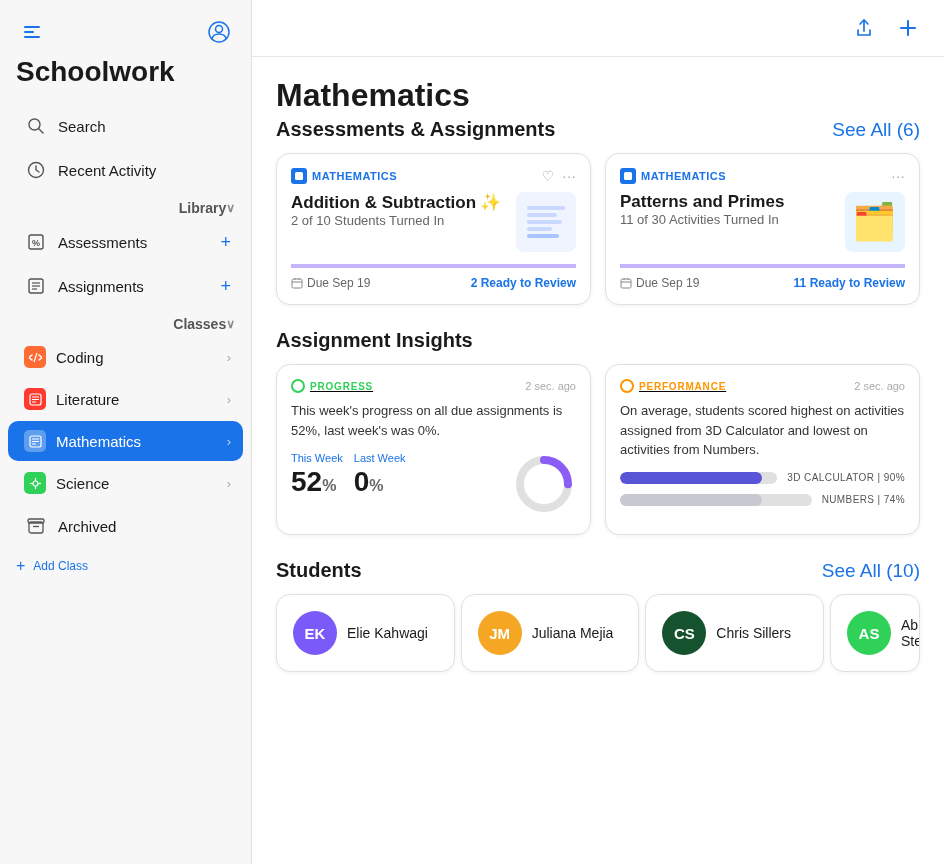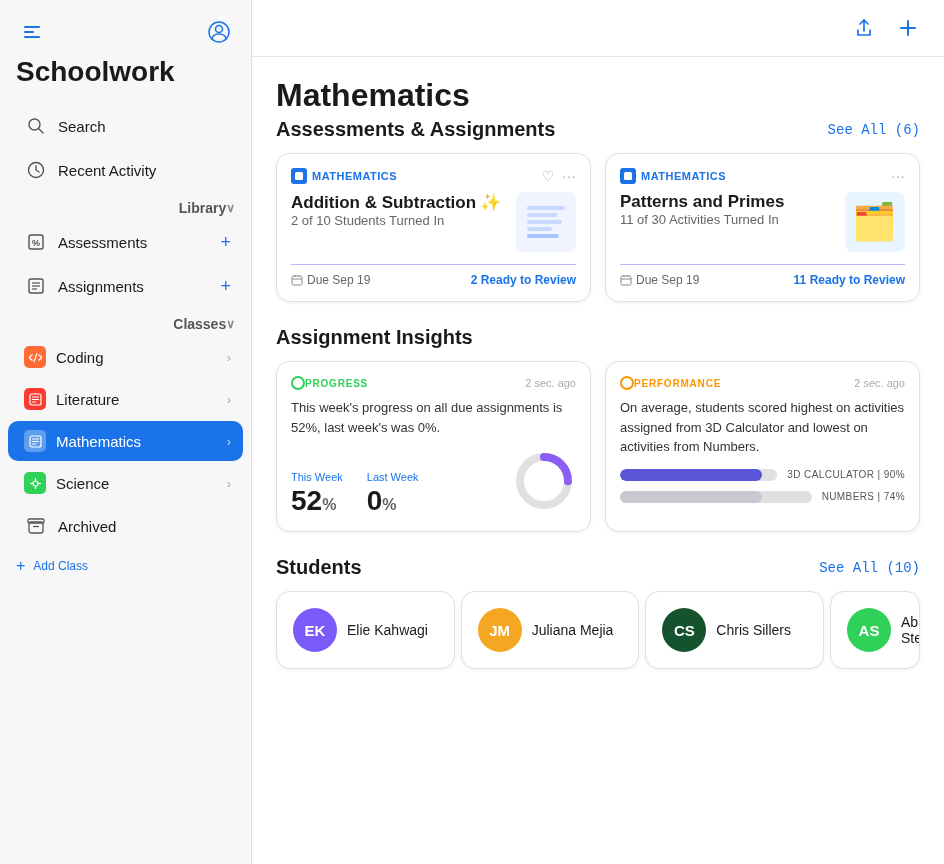--- a/index.html
+++ b/index.html
@@ -153,25 +153,24 @@
       justify-content: space-between;
       align-items: center;
       margin-bottom: 12px;
     }
     .section-title {
       font-size: 20px;
       font-weight: 700;
       color: #1a1a1a;
     }
     .see-all-link {
-      font-size: 14px;
+      font-size: 19px;
       color: #1a73e8;
       cursor: pointer;
       text-decoration: none;
-      font-family: Liberation Mono, monospace;
     }
 
     
     .cards-grid {
       display: grid;
       grid-template-columns: 1fr 1fr;
       gap: 14px;
       margin-bottom: 24px;
     }
     .assignment-card {
@@ -248,21 +247,21 @@
     }
     .thumb-line {
       height: 4px;
       border-radius: 2px;
       background: #c8d8ff;
     }
     .card-footer {
       display: flex;
       justify-content: space-between;
       align-items: center;
-      border-top: 1px solid #c4b5fd;
+      border-top: 4px solid #c4b5fd;
       padding-top: 8px;
       margin-top: 4px;
     }
     .card-due {
       font-size: 12px;
       color: #666;
       display: flex;
       align-items: center;
       gap: 4px;
     }
@@ -288,20 +287,22 @@
     }
     .insight-header {
       display: flex;
       justify-content: space-between;
       align-items: center;
       margin-bottom: 8px;
     }
     .insight-badge {
       display: flex;
       align-items: center;
+      gap: 5px;
+      text-decoration: underline;
     }
     .insight-badge-dot {
       width: 14px;
       height: 14px;
       border-radius: 50%;
       border: 2px solid #30d158;
       display: flex; align-items:center; justify-content:center;
     }
     .insight-badge-dot.perf {
       border-color: #ff9500;
@@ -321,22 +322,22 @@
       color: #aaa;
     }
     .insight-text {
       font-size: 13px;
       color: #333;
       line-height: 1.5;
       margin-bottom: 12px;
     }
     .insight-stats {
       display: flex;
-      align-items: flex-end;
-      gap: 24px;
+      align-items: flex-start;
+      gap: 11px;
     }
     .stat-block { }
     .stat-label {
       font-size: 11px;
       color: #1a73e8;
       font-weight: 500;
       margin-bottom: 2px;
     }
     .stat-value {
       font-size: 28px;

